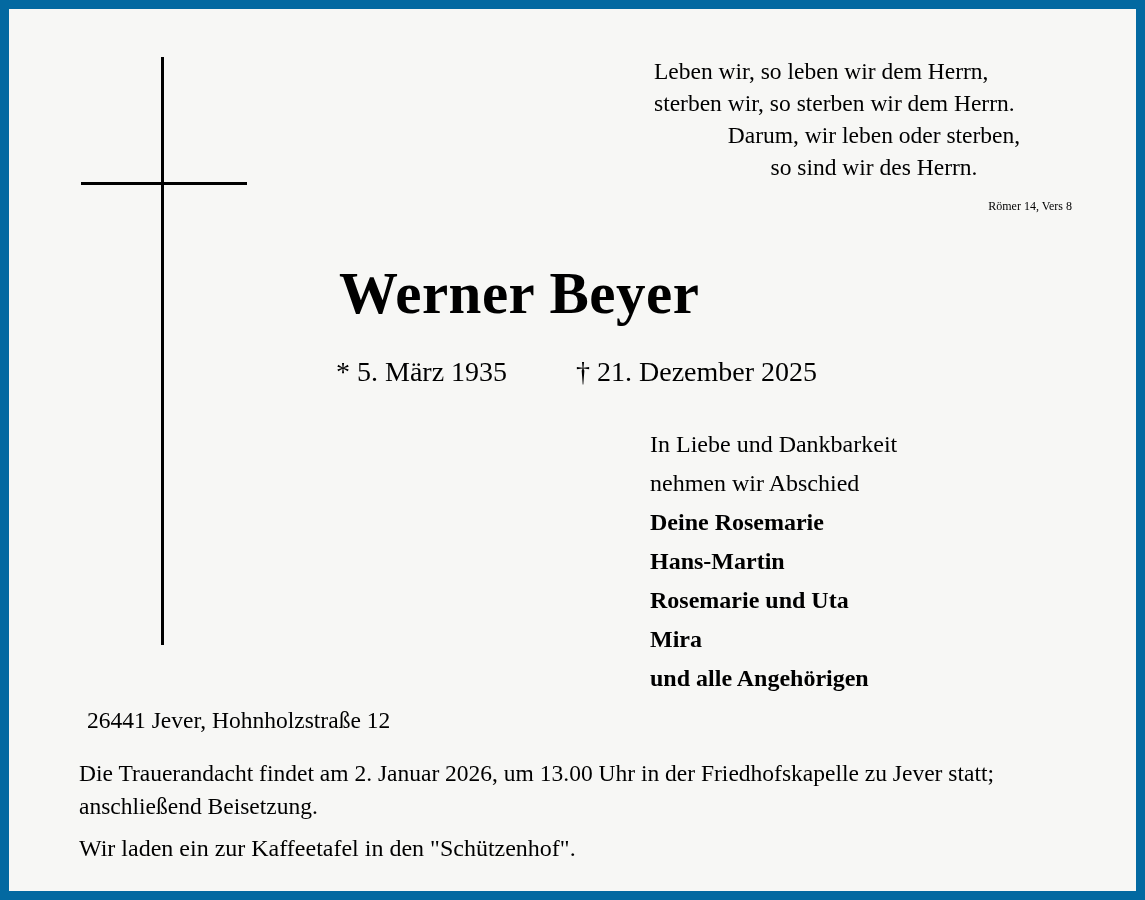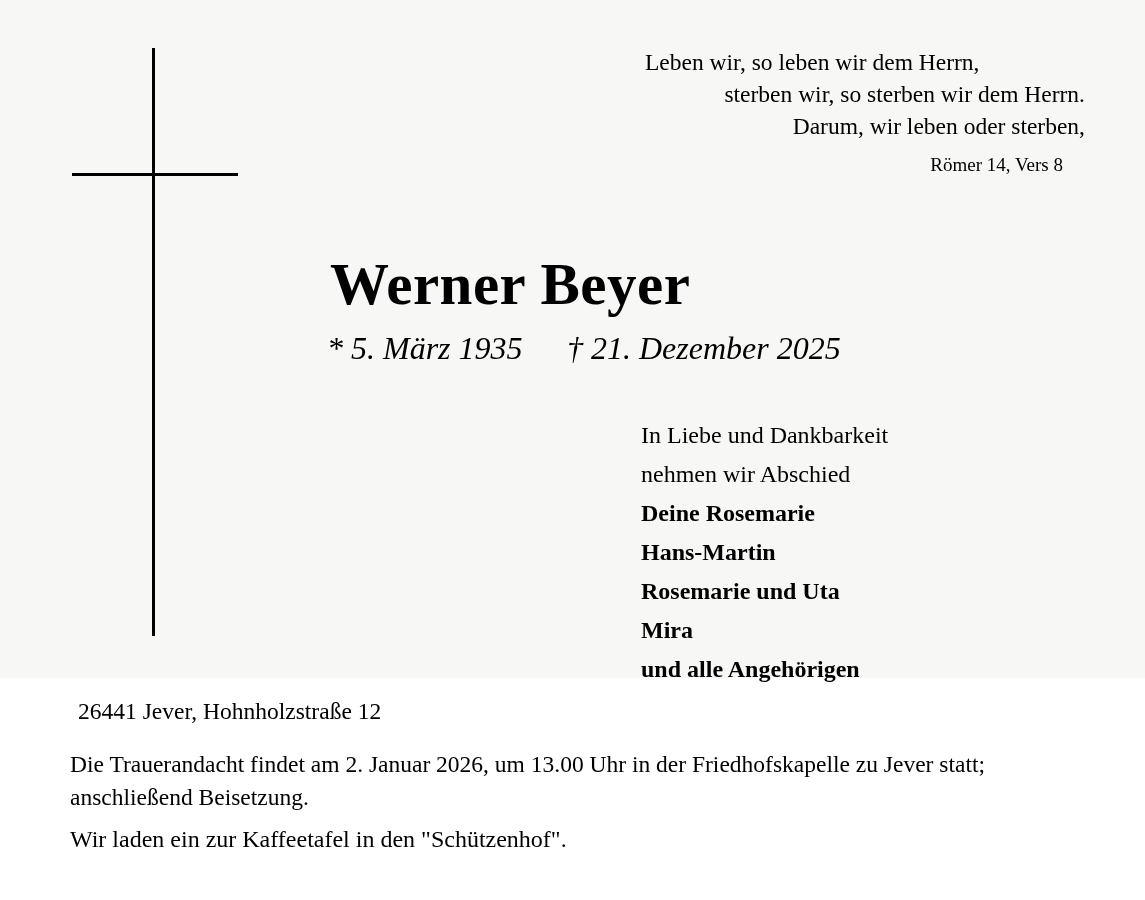--- a/index.html
+++ b/index.html
@@ -10,23 +10,24 @@
   body {
     width: 1145px;
     height: 900px;
     font-family: "Liberation Serif", serif;
     color: #000000;
     overflow: hidden;
   }
   .page {
     position: relative;
     width: 1145px;
-    height: 678px;
-    background: #c4b5fd;
+    height: 900px;
+    background: #0369a1;
     box-sizing: border-box;
+    padding: 9px;
   }
   .card {
     position: relative;
     width: 100%;
     height: 100%;
     background: #f7f7f5;
     box-sizing: border-box;
   }
 
   
@@ -59,52 +60,50 @@
     position: absolute;
     left: 645px;
     top: 46px;
     width: 440px;
     font-size: 23.5px;
     line-height: 32px;
     text-align: center;
   }
   .verse .line {
     white-space: nowrap;
-    text-align: right;
   }
   .verse .line.l1 { text-align: left; }
-  .verse .line.l2 { text-align: right; margin-left: 15px; }
+  .verse .line.l2 { text-align: left; margin-left: 0px; }
   .verse-ref {
     margin-top: 7px;
     text-align: right;
-    font-size: 19px;
+    font-size: 12px;
     padding-right: 22px;
   }
 
   
   .name {
     position: absolute;
     left: 330px;
     top: 250px;
     font-size: 59px;
     font-weight: bold;
     letter-spacing: 0.5px;
     line-height: 68px;
     white-space: nowrap;
   }
 
   
   .dates {
     position: absolute;
     left: 327px;
-    top: 332px;
+    top: 347px;
     width: 520px;
-    font-size: 32px;
+    font-size: 28px;
     line-height: 32px;
-    font-style: italic;
   }
   .dates .birth {
     display: inline-block;
     width: 240px;
   }
   .dates .death {
     display: inline-block;
   }
 
   
@@ -151,20 +150,21 @@
 
     <div class="cross">
       <div class="vbar"></div>
       <div class="hbar"></div>
     </div>
 
     <div class="verse">
       <div class="line l1">Leben wir, so leben wir dem Herrn,</div>
       <div class="line l2">sterben wir, so sterben wir dem Herrn.</div>
       <div class="line">Darum, wir leben oder sterben,</div>
+      <div class="line">so sind wir des Herrn.</div>
       <div class="verse-ref">Römer 14, Vers 8</div>
     </div>
 
     <div class="name">Werner Beyer</div>
 
     <div class="dates">
       <span class="birth">* 5. März 1935</span><span class="death">† 21. Dezember 2025</span>
     </div>
 
     <div class="mourners">

